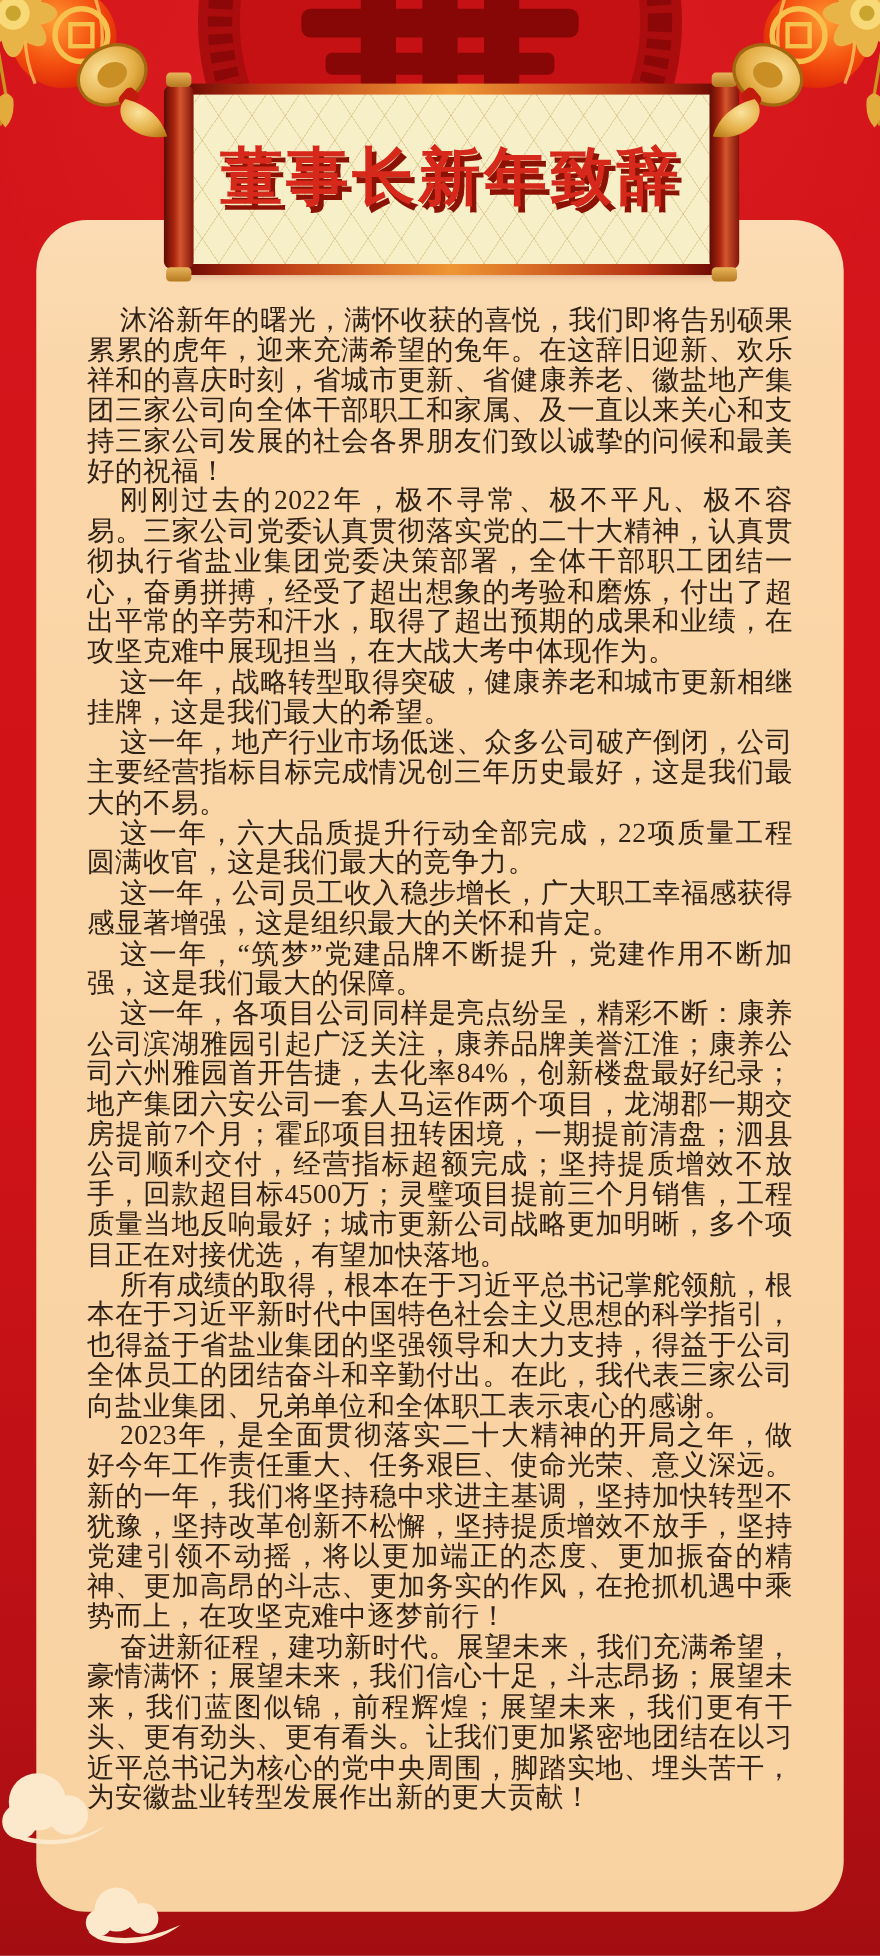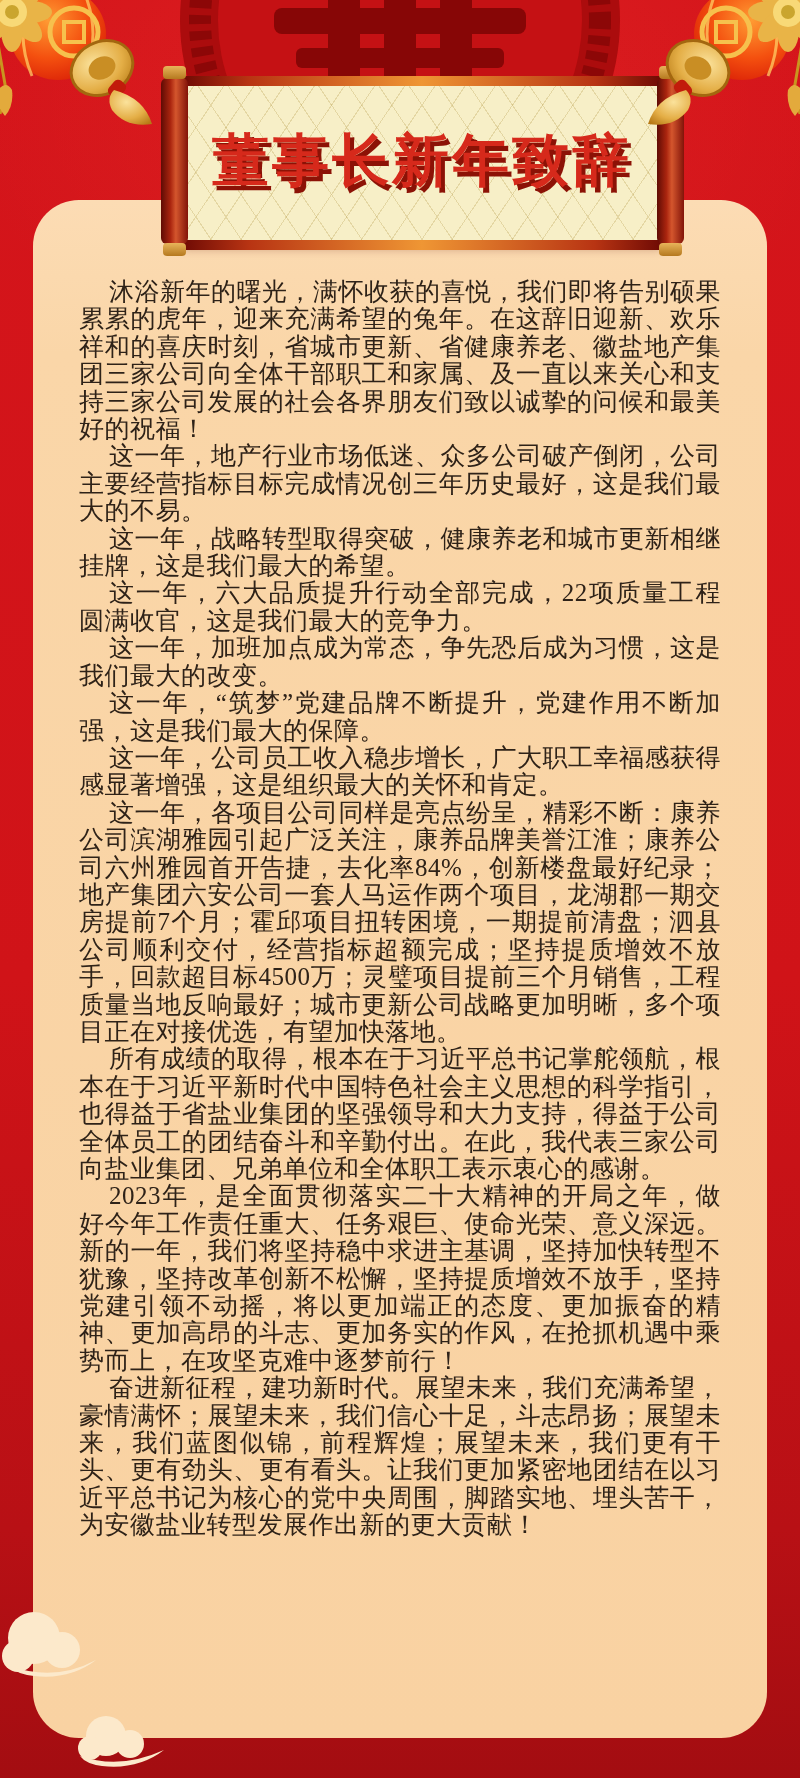--- a/index.html
+++ b/index.html
@@ -26,21 +26,21 @@
     padding-top:78px;
   }
   .speech p{
     margin:0;
     font-size:25px;line-height:27.4px;color:#2e2218;
     text-align:justify;text-indent:30px;
     letter-spacing:.5px;
   }
 
   
-  .scroll{position:absolute;left:12px;top:0;width:664px;height:270px;padding-left:29px;}
+  .scroll{position:absolute;left:0;top:0;width:664px;height:270px;padding-left:29px;}
   .scroll-paper{
     position:absolute;left:170px;top:84px;width:480px;height:158px;
     background-color:#f7efc7;
     background-image:
       repeating-linear-gradient(56deg, rgba(183,157,78,.30) 0 1px, transparent 1px 25px),
       repeating-linear-gradient(-56deg, rgba(183,157,78,.30) 0 1px, transparent 1px 25px);
     box-shadow:0 6px 10px rgba(90,5,5,.35);
     display:flex;align-items:center;justify-content:center;
   }
   .scroll-bar{
@@ -97,34 +97,34 @@
       <rect x="96" y="210" width="252" height="26" rx="8"></rect>
       <rect x="176" y="150" width="92" height="146" rx="10" fill="none" stroke="#870606" stroke-width="12"></rect>
     </g>
   </svg>
 
   <div class="card">
     <div class="card-inner">
       <div class="speech">
   <p>沐浴新年的曙光，满怀收获的喜悦，我们即将告别硕果累累的虎年，迎来充满希望的兔年。在这辞旧迎新、欢乐祥和的喜庆时刻，省城市更新、省健康养老、徽盐地产集团三家公司向全体干部职工和家属、及一直以来关心和支持三家公司发展的社会各界朋友们致以诚挚的问候和最美好的祝福！</p>
 
+  <p>刚刚过去的2022年，极不寻常、极不平凡、极不容易。三家公司党委认真贯彻落实党的二十大精神，认真贯彻执行省盐业集团党委决策部署，全体干部职工团结一心，奋勇拼搏，经受了超出想象的考验和磨炼，付出了超出平常的辛劳和汗水，取得了超出预期的成果和业绩，在攻坚克难中展现担当，在大战大考中体现作为。</p>
+
+  <p>这一年，战略转型取得突破，健康养老和城市更新相继挂牌，这是我们最大的希望。</p>
 
   <p>这一年，地产行业市场低迷、众多公司破产倒闭，公司主要经营指标目标完成情况创三年历史最好，这是我们最大的不易。</p>
 
-  <p>这一年，战略转型取得突破，健康养老和城市更新相继挂牌，这是我们最大的希望。</p>
-
 
   <p>这一年，六大品质提升行动全部完成，22项质量工程圆满收官，这是我们最大的竞争力。</p>
 
-  <p>这一年，加班加点成为常态，争先恐后成为习惯，这是我们最大的改变。</p>
-
+
+
+  <p>这一年，公司员工收入稳步增长，广大职工幸福感获得感显著增强，这是组织最大的关怀和肯定。</p>
 
   <p>这一年，“筑梦”党建品牌不断提升，党建作用不断加强，这是我们最大的保障。</p>
-
-  <p>这一年，公司员工收入稳步增长，广大职工幸福感获得感显著增强，这是组织最大的关怀和肯定。</p>
 
   <p>这一年，各项目公司同样是亮点纷呈，精彩不断：康养公司滨湖雅园引起广泛关注，康养品牌美誉江淮；康养公司六州雅园首开告捷，去化率84%，创新楼盘最好纪录；地产集团六安公司一套人马运作两个项目，龙湖郡一期交房提前7个月；霍邱项目扭转困境，一期提前清盘；泗县公司顺利交付，经营指标超额完成；坚持提质增效不放手，回款超目标4500万；灵璧项目提前三个月销售，工程质量当地反响最好；城市更新公司战略更加明晰，多个项目正在对接优选，有望加快落地。</p>
 
 
   <p>所有成绩的取得，根本在于习近平总书记掌舵领航，根本在于习近平新时代中国特色社会主义思想的科学指引，也得益于省盐业集团的坚强领导和大力支持，得益于公司全体员工的团结奋斗和辛勤付出。在此，我代表三家公司向盐业集团、兄弟单位和全体职工表示衷心的感谢。</p>
 
   <p>2023年，是全面贯彻落实二十大精神的开局之年，做好今年工作责任重大、任务艰巨、使命光荣、意义深远。新的一年，我们将坚持稳中求进主基调，坚持加快转型不犹豫，坚持改革创新不松懈，坚持提质增效不放手，坚持党建引领不动摇，将以更加端正的态度、更加振奋的精神、更加高昂的斗志、更加务实的作风，在抢抓机遇中乘势而上，在攻坚克难中逐梦前行！</p>
 
   <p>奋进新征程，建功新时代。展望未来，我们充满希望，豪情满怀；展望未来，我们信心十足，斗志昂扬；展望未来，我们蓝图似锦，前程辉煌；展望未来，我们更有干头、更有劲头、更有看头。让我们更加紧密地团结在以习近平总书记为核心的党中央周围，脚踏实地、埋头苦干，为安徽盐业转型发展作出新的更大贡献！</p>
 

